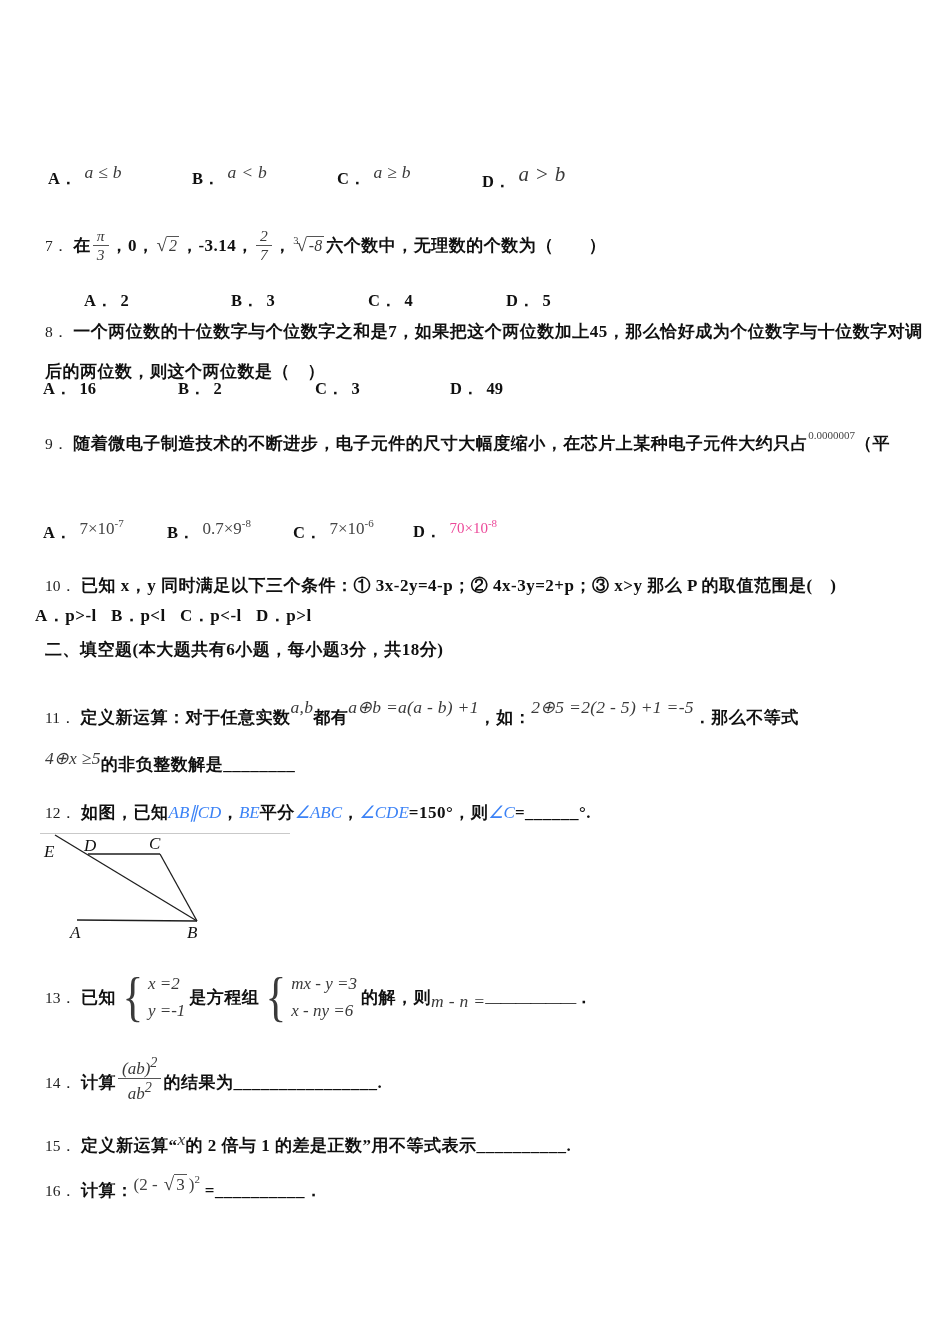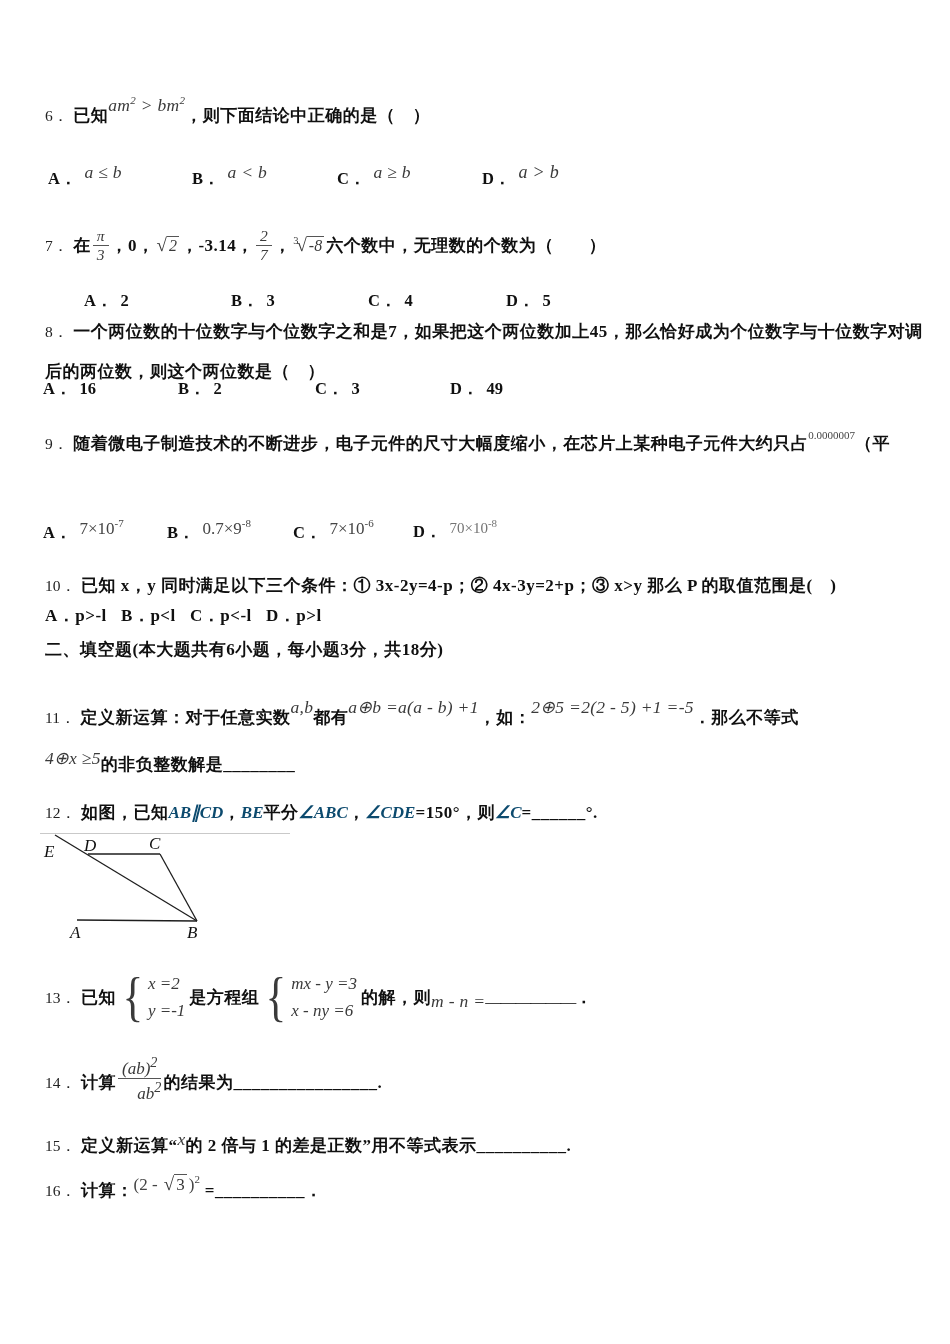--- a/index.html
+++ b/index.html
@@ -16,48 +16,45 @@
   .raised-xs{position:relative;top:-4px;}
   .opt-label{font-weight:700;font-size:16.5px;color:#101010;margin-right:8px;}
   .opt-num{font-weight:700;font-size:16.5px;color:#101010;}
   .opt{position:absolute;top:0;white-space:nowrap;}
   .optrow{position:absolute;height:36px;width:905px;}
   .pre{white-space:pre;}
   .frac{display:inline-block;text-align:center;vertical-align:middle;position:relative;top:-2px;
         font-style:italic;color:#3a3a3a;font-size:15.5px;line-height:1.15;margin:0 2px;}
   .frac .top{display:block;border-bottom:1.2px solid #555;padding:0 4px;}
   .frac .bot{display:block;}
-  .frac-lg{font-size:17px;top:-6px;text-align:right;}
+  .frac-lg{font-size:17px;top:-6px;}
   .sqrt{white-space:nowrap;color:#3a3a3a;margin:0 2px;}
   .sqrt .rsym{font-style:normal;font-size:19px;color:#3a3a3a;}
   .sqrt .rad{border-top:1.2px solid #555;font-style:italic;padding:0 2px;}
   .sqrt .idx{font-style:normal;font-size:10.5px;vertical-align:7px;margin-right:-2px;color:#3a3a3a;}
   .sys{display:inline-flex;align-items:center;vertical-align:middle;position:relative;top:-2px;margin:0 4px;}
   .sys .brace{font-size:54px;font-weight:300;color:#3a3a3a;line-height:.9;transform:scaleX(.8);}
   .sys .eqcol{display:flex;flex-direction:column;font-style:italic;color:#3a3a3a;
               font-size:17px;line-height:27px;margin-left:2px;}
-  .bmath{font-weight:700;font-style:italic;font-size:17px;color:#0c4a6e;}
+  .bmath{font-weight:400;font-style:italic;font-size:17px;color:#3b82f6;}
   .faintline{position:absolute;height:1px;background:#c9c9c9;}
   .fl{stroke:#1e1e1e;stroke-width:1.3;fill:none;}
   .ft{font-family:"Liberation Serif",serif;font-style:italic;font-size:17px;fill:#101010;}
   .dash{letter-spacing:-1px;font-weight:400;color:#222;}
 </style>
 </head>
 <body>
 
 <div class="page">
 
-  <div class="abs" style="top:104px;left:45px;">
-    <span class="qnum">6．</span><span class="cn">已知</span><span class="math raised"><span>am</span><sup>2</sup><span> &gt; </span><span>bm</span><sup>2</sup></span><span class="cn">，则下面结论中正确的是（　）</span>
-  </div>
   <div class="optrow" style="top:168px;left:45px;">
     <span class="opt" style="left:3px;"><span class="opt-label">A．</span><span class="math raised-sm">a ≤ b</span></span>
     <span class="opt" style="left:147px;"><span class="opt-label">B．</span><span class="math raised-sm">a &lt; b</span></span>
     <span class="opt" style="left:292px;"><span class="opt-label">C．</span><span class="math raised-sm">a ≥ b</span></span>
-    <span class="opt" style="left:437px;"><span class="opt-label">D．</span><span class="math raised-sm" style="font-size:18px;">a &gt; b</span></span>
+    <span class="opt" style="left:437px;"><span class="opt-label">D．</span><span class="math raised-sm" style="font-size:21px;">a &gt; b</span></span>
   </div>
 
   <div class="abs" style="top:229px;left:45px;">
     <span class="qnum">7．</span><span class="cn">在</span><span class="frac"><span class="top">π</span><span class="bot">3</span></span><span class="cn">，0，</span><span class="sqrt"><span class="rsym">√</span><span class="rad">2</span></span><span class="cn">，-3.14，</span><span class="frac"><span class="top">2</span><span class="bot">7</span></span><span class="cn">，</span><span class="sqrt"><sup class="idx">3</sup><span class="rsym">√</span><span class="rad">-8</span></span><span class="cn">六个数中，无理数的个数为（　　）</span>
   </div>
   <div class="optrow" style="top:290px;left:45px;margin-left:36px;">
     <span class="opt" style="left:3px;"><span class="opt-label">A．</span><span class="opt-num">2</span></span>
     <span class="opt" style="left:150px;"><span class="opt-label">B．</span><span class="opt-num">3</span></span>
     <span class="opt" style="left:287px;"><span class="opt-label">C．</span><span class="opt-num">4</span></span>
     <span class="opt" style="left:425px;"><span class="opt-label">D．</span><span class="opt-num">5</span></span>
@@ -74,27 +71,27 @@
     <span class="opt" style="left:407px;"><span class="opt-label">D．</span><span class="opt-num">49</span></span>
   </div>
 
   <div class="abs" style="top:432px;left:45px;">
     <span class="qnum">9．</span><span class="cn">随着微电子制造技术的不断进步，电子元件的尺寸大幅度缩小，在芯片上某种电子元件大约只占</span><span class="mnum raised" style="font-size:11px;">0.0000007</span><span class="cn">（平</span>
   </div>
   <div class="optrow" style="top:521px;left:43px;">
     <span class="opt" style="left:0px;"><span class="opt-label">A．</span><span class="mnum raised-xs"><span>7×10</span><sup>-7</sup></span></span>
     <span class="opt" style="left:124px;"><span class="opt-label">B．</span><span class="mnum raised-xs"><span>0.7×9</span><sup>-8</sup></span></span>
     <span class="opt" style="left:250px;"><span class="opt-label">C．</span><span class="mnum raised-xs"><span>7×10</span><sup>-6</sup></span></span>
-    <span class="opt" style="left:370px;"><span class="opt-label">D．</span><span class="mnum raised-xs" style="font-size:15px;color:#737373;"><span>70×10</span><sup>-8</sup></span></span>
+    <span class="opt" style="left:370px;"><span class="opt-label">D．</span><span class="mnum raised-xs" style="font-size:15px;color:#ec4899;"><span>70×10</span><sup>-8</sup></span></span>
   </div>
 
   <div class="abs" style="top:574px;left:45px;">
     <span class="qnum">10．</span><span class="cn">已知 x，y 同时满足以下三个条件：① 3x-2y=4-p；② 4x-3y=2+p；③ x&gt;y 那么 P 的取值范围是(　)</span>
   </div>
-  <div class="abs" style="top:604px;left:45px;">
+  <div class="abs" style="top:604px;left:35px;">
     <span class="cn pre">A．p&gt;-l   B．p&lt;l   C．p&lt;-l   D．p&gt;l</span>
   </div>
 
   <div class="abs" style="top:638px;left:45px;">
     <span class="cn">二、填空题(本大题共有6小题，每小题3分，共18分)</span>
   </div>
 
   <div class="abs" style="top:706px;left:45px;">
     <span class="qnum">11．</span><span class="cn">定义新运算：对于任意实数</span><span class="math raised">a,b</span><span class="cn">都有</span><span class="math raised">a⊕b =a(a - b) +1</span><span class="cn">，如：</span><span class="math raised">2⊕5 =2(2 - 5) +1 =-5</span><span class="cn">．那么不等式</span>
   </div>

